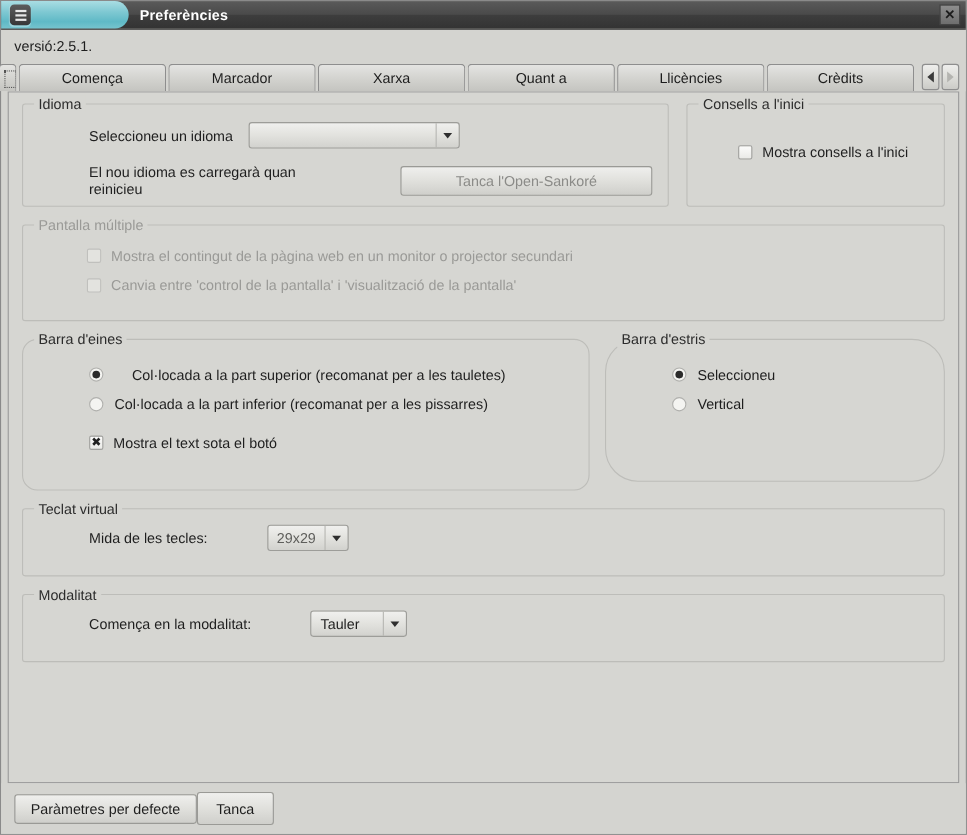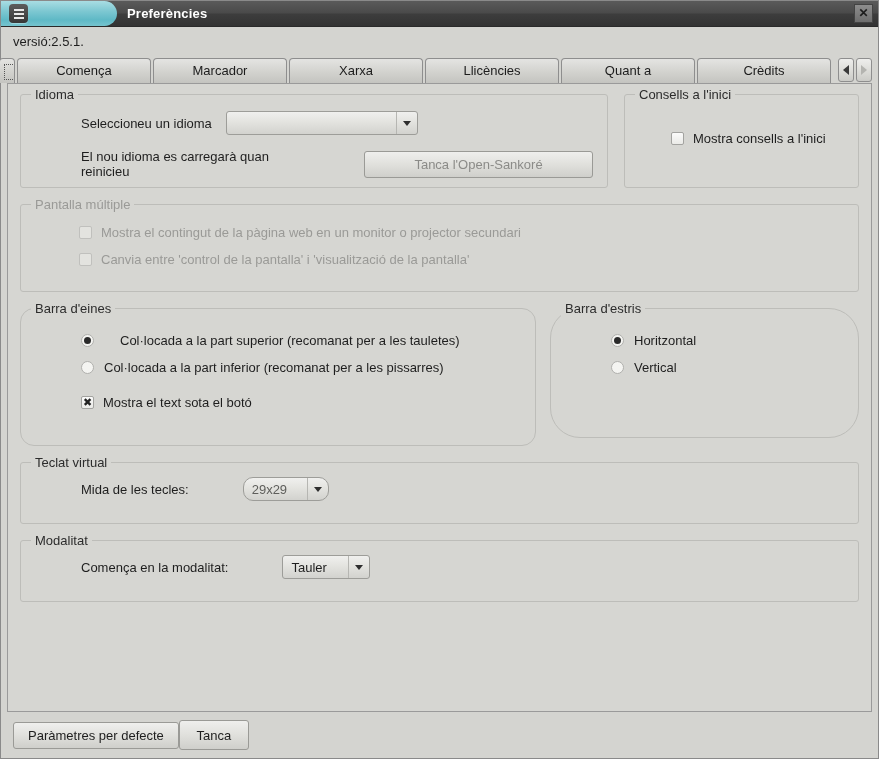--- a/index.html
+++ b/index.html
@@ -260,21 +260,21 @@
     justify-content: center;
     border-left: 1px solid #b6b6b2;
   }
   .caret {
     width: 0; height: 0;
     border-left: 4px solid transparent;
     border-right: 4px solid transparent;
     border-top: 5px solid #2e2e2e;
   }
   .combo-lang { width: 192px; }
-  .combo-keys { width: 86px; border-radius: 10px; }
+  .combo-keys { width: 74px; }
   .combo-mode { width: 88px; }
 
   .btn {
     height: 27px;
     box-sizing: border-box;
     background: linear-gradient(to bottom, #efefed 0%, #e0e0dc 50%, #cfcfcb 100%);
     border: 1px solid #9a9a96;
     border-radius: 3px;
     font-size: 13px;
     color: #1e1e1e;
@@ -373,22 +373,22 @@
     <div class="close-btn">✕</div>
   </div>
 
   <div class="version-line">versió:2.5.1.</div>
 
   <div class="tabbar">
     <div class="tab cut"></div>
     <div class="tab tab-w-bol">Comença</div>
     <div class="tab tab-w-mar">Marcador</div>
     <div class="tab tab-w-xar">Xarxa</div>
+    <div class="tab tab-w-qua">Quant a</div>
     <div class="tab tab-w-lli">Llicències</div>
-    <div class="tab tab-w-qua">Quant a</div>
     <div class="tab tab-w-cre">Crèdits</div>
     <div class="tab-scrollers">
       <div class="scroll-btn">
         <span class="arrow-left"></span>
       </div>
       <div class="scroll-btn">
         <span class="arrow-right"></span>
       </div>
     </div>
   </div>
@@ -466,21 +466,21 @@
           </div>
         </div>
       </div>
 
       <div class="col-estris">
         <div class="group" style="height:130px;border-radius:30px;">
           <div class="legend">Barra d'estris</div>
           <div class="group-body" style="padding-top:24px;">
             <div class="check-row" style="padding-left:46px;">
               <span class="rb checked"></span>
-              <span class="lbl">Horitzontal</span>
+              <span class="lbl">Seleccioneu</span>
             </div>
             <div class="check-row" style="padding-left:46px;">
               <span class="rb"></span>
               <span class="lbl">Vertical</span>
             </div>
           </div>
         </div>
       </div>
     </div>
 

